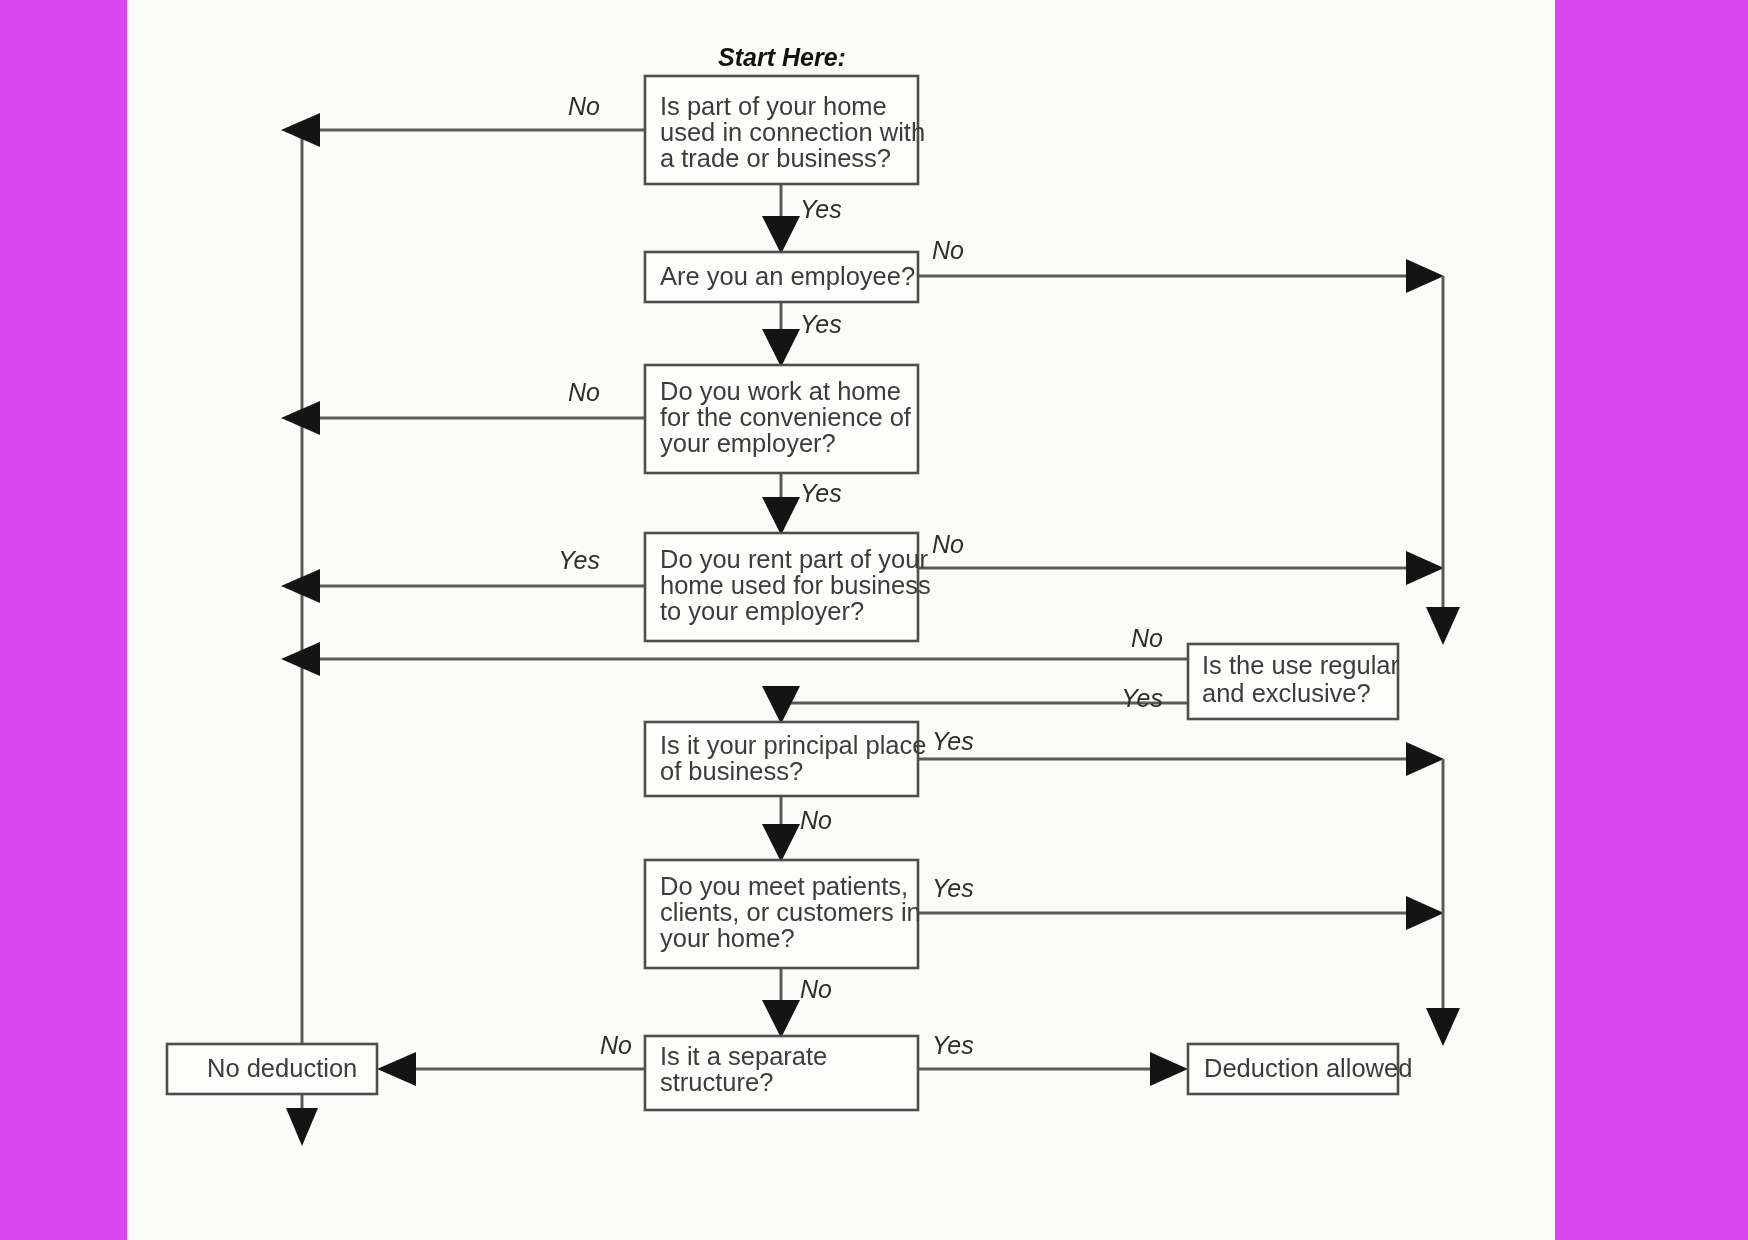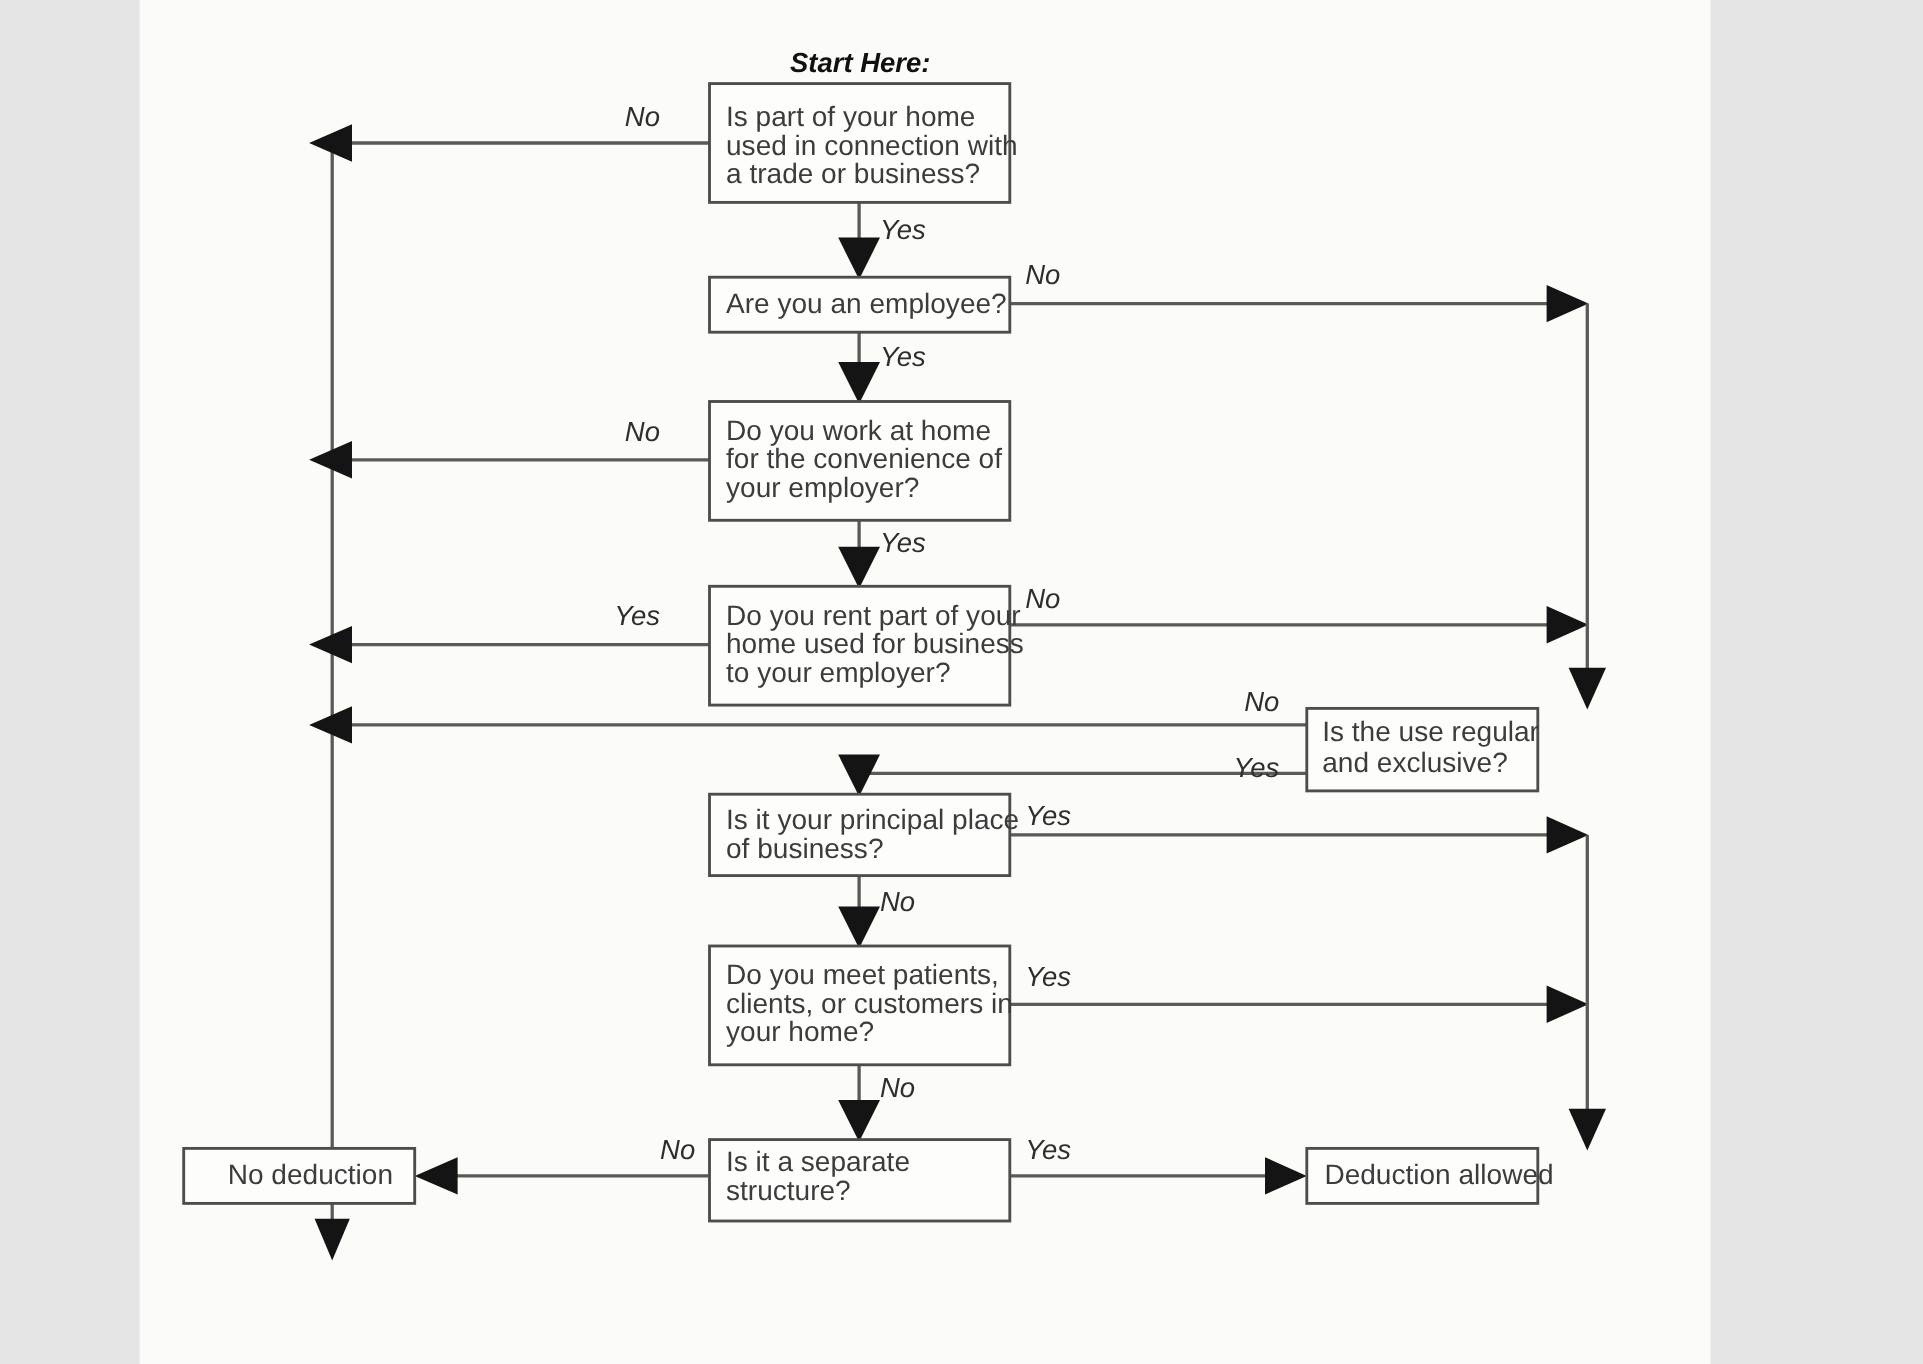--- a/index.html
+++ b/index.html
@@ -4,21 +4,21 @@
 <style>
   html, body {
     margin: 0;
     padding: 0;
     background: #ffffff;
   }
   #page {
     position: relative;
     width: 1748px;
     height: 1240px;
-    background: #e5e5e5;
+    background: #d946ef;
     font-family: "Liberation Sans", sans-serif;
     overflow: hidden;
     text-align: right;
   }
   #canvas {
     position: absolute;
     left: 127px;
     top: 0px;
     width: 1428px;
     height: 1240px;

